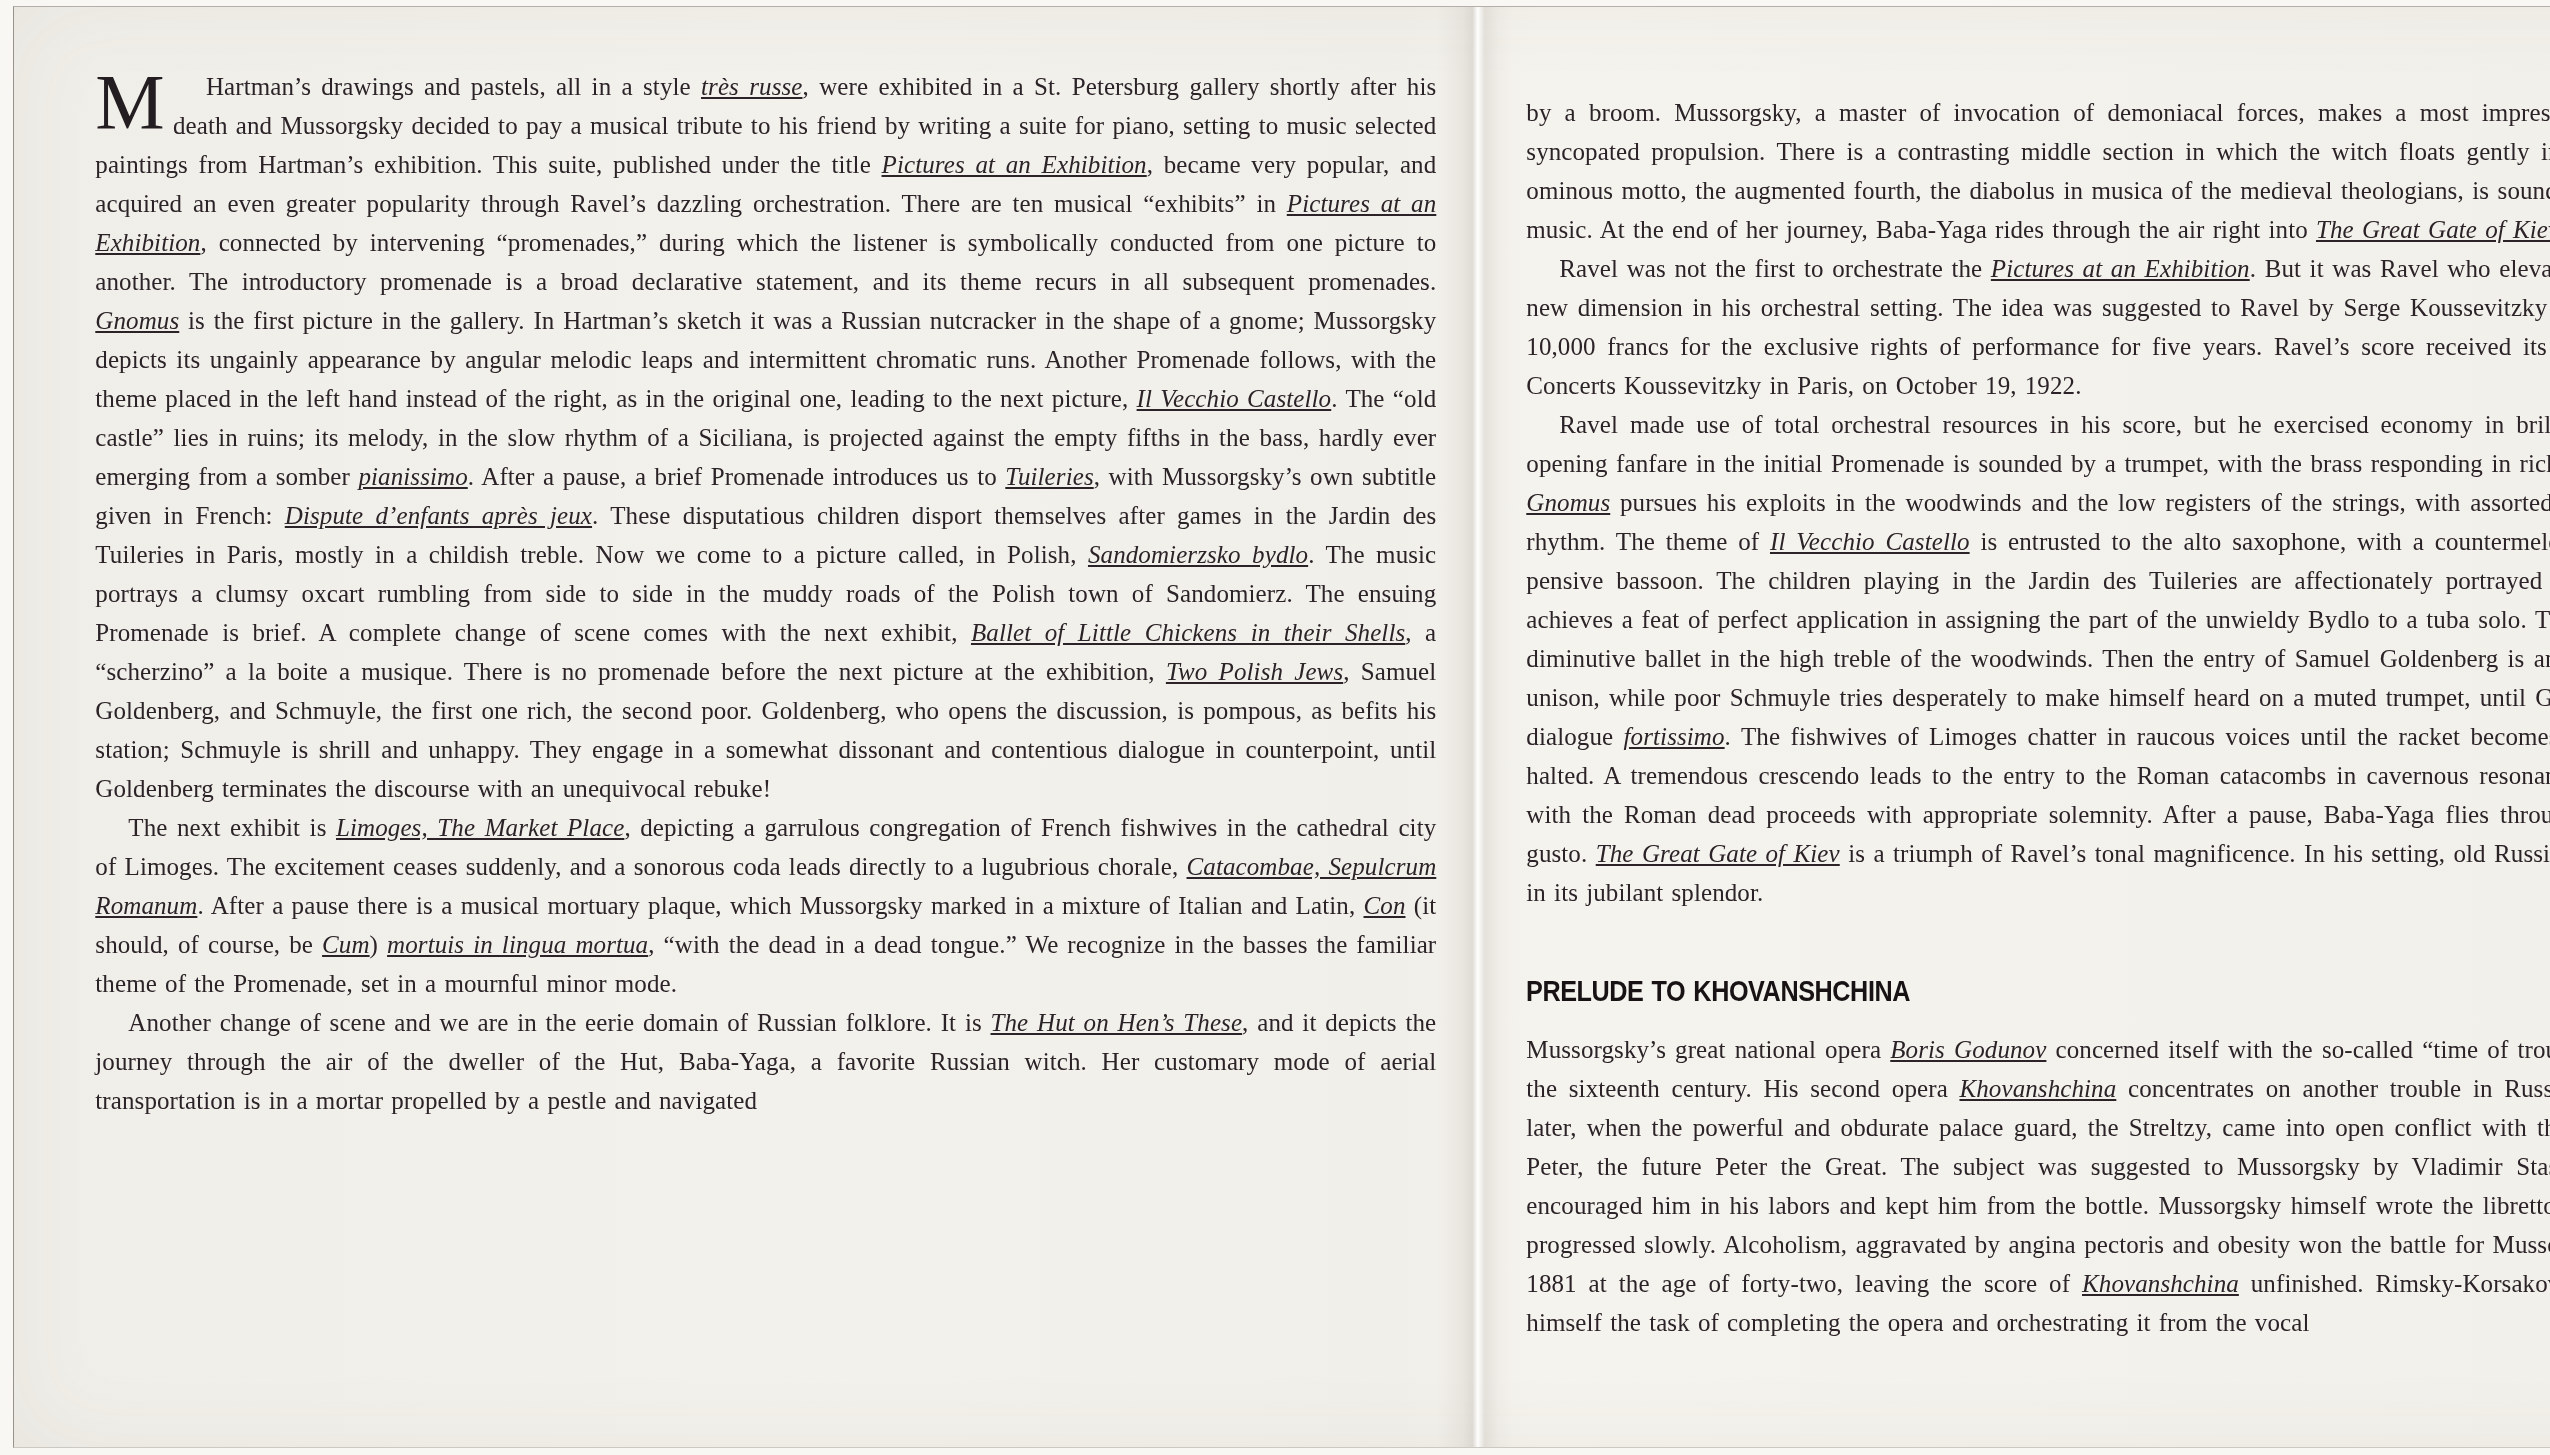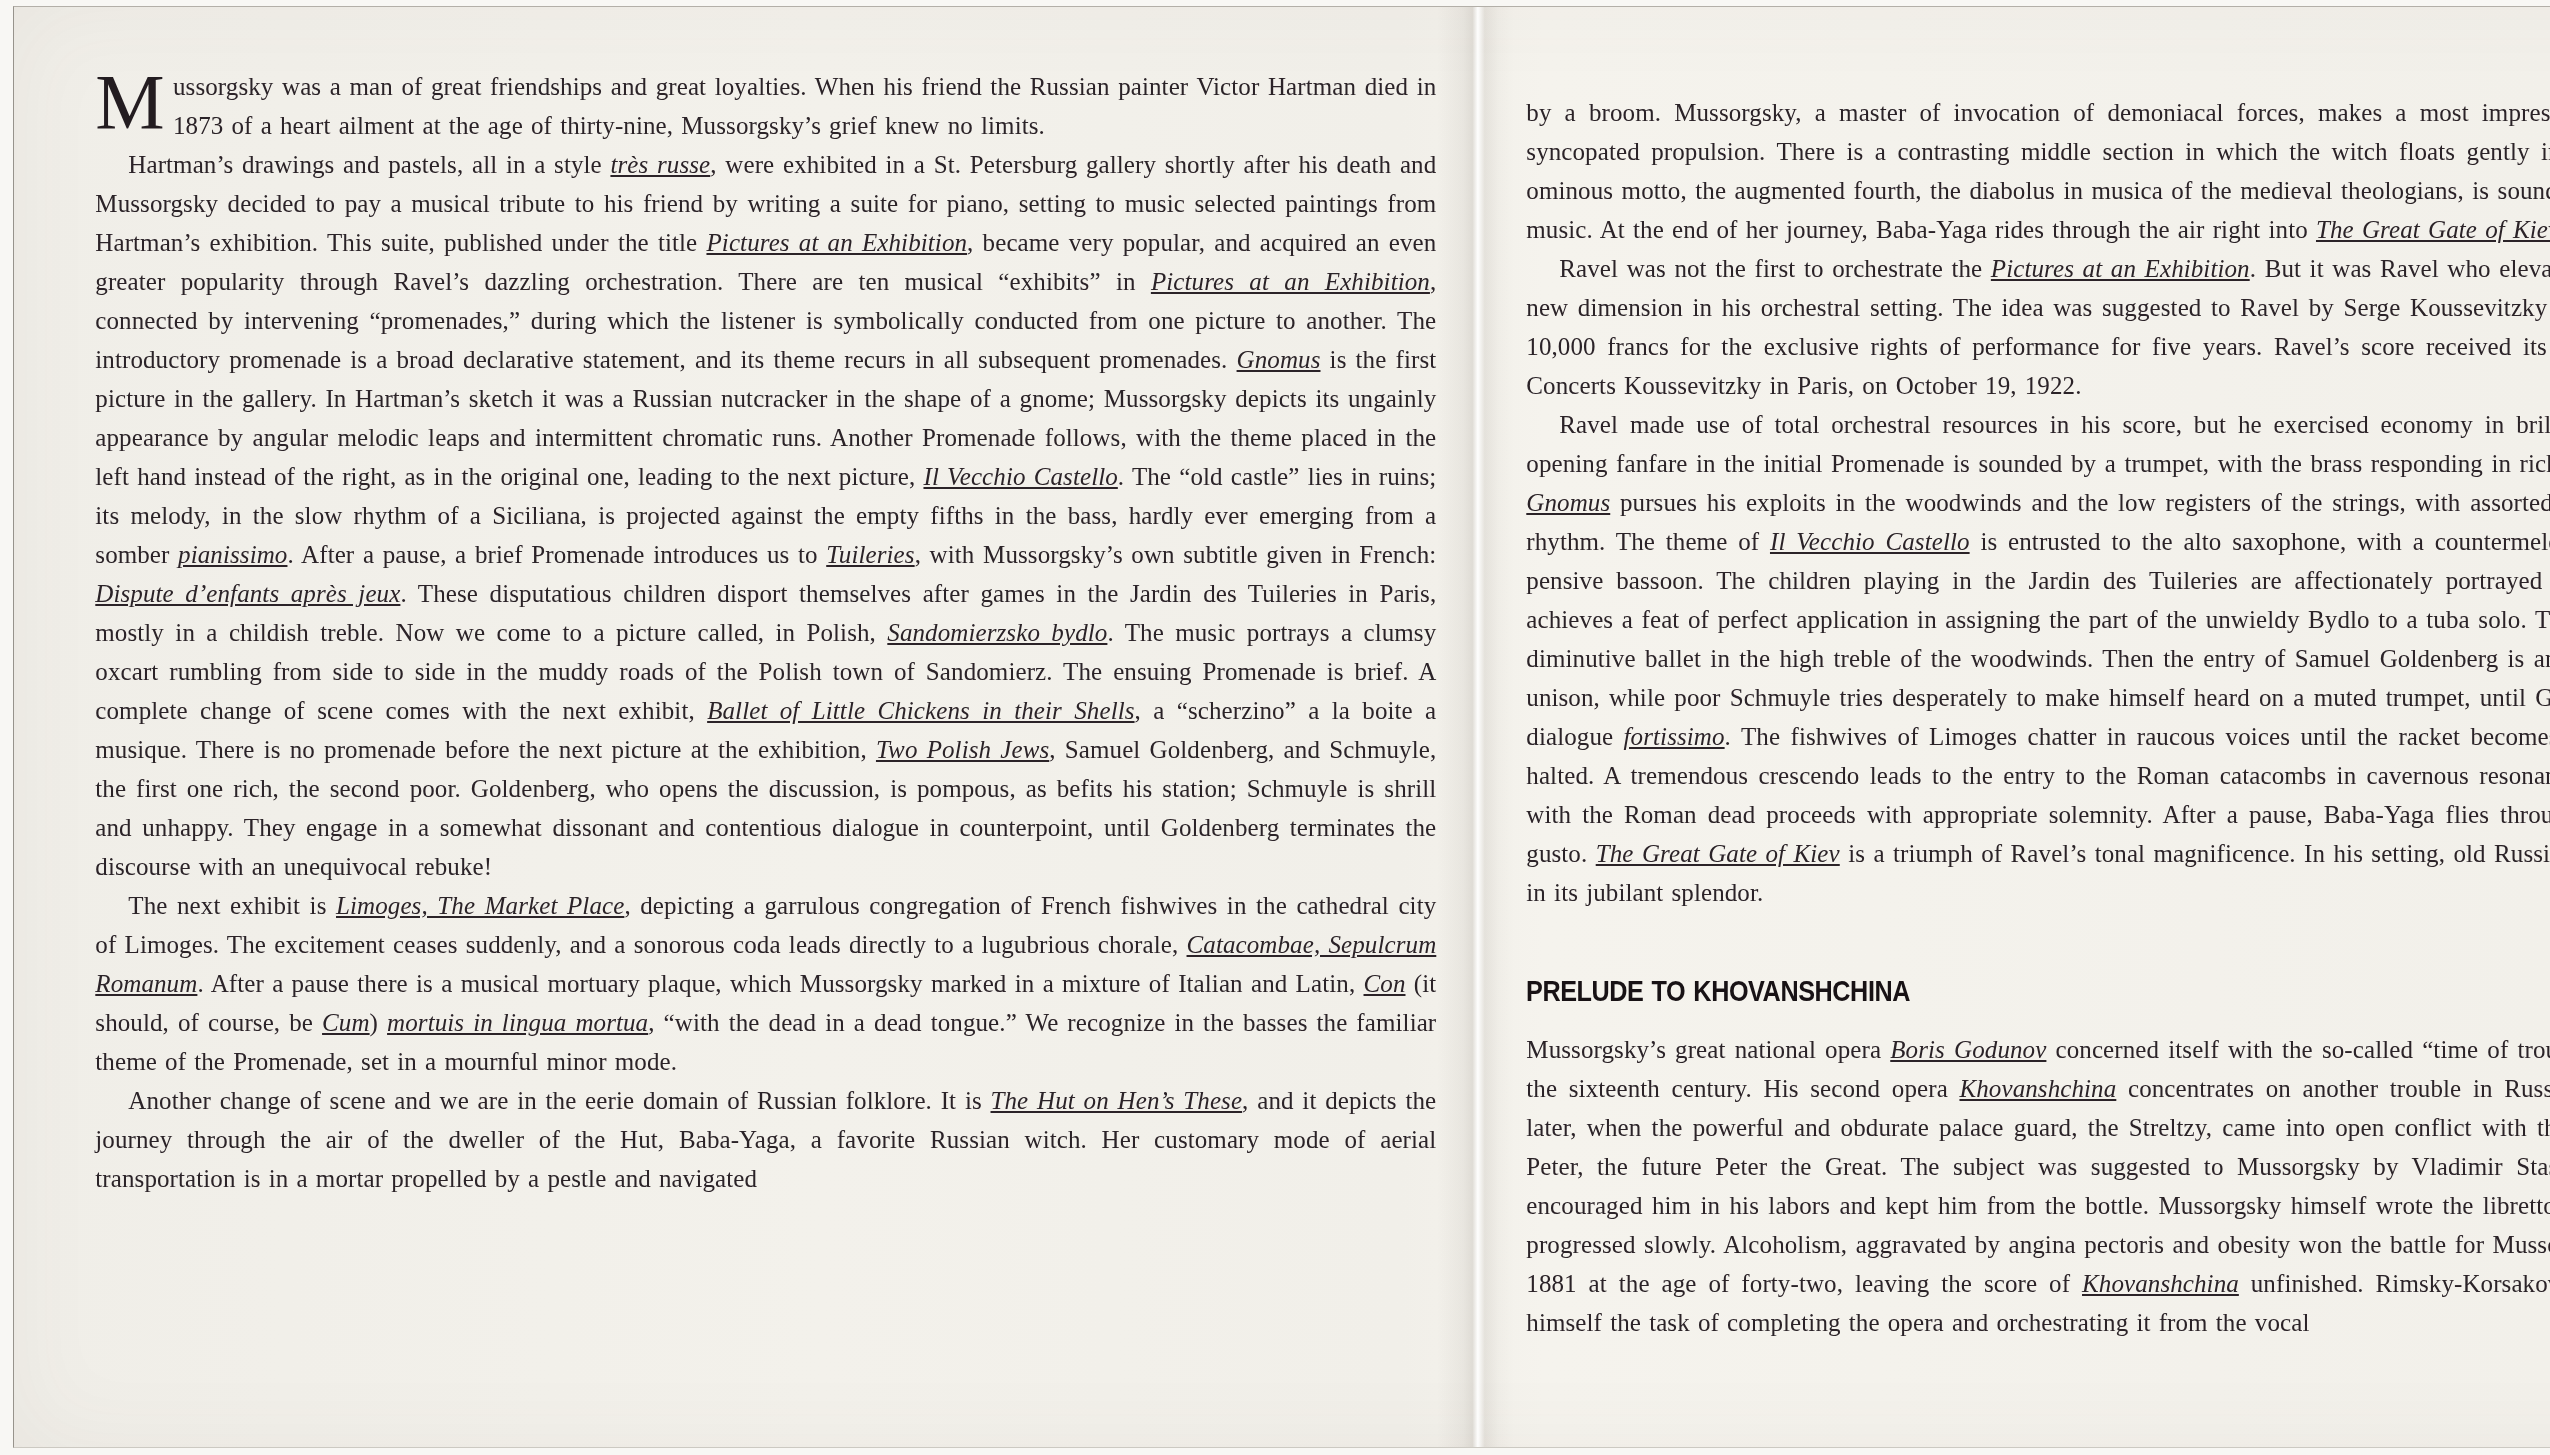--- a/index.html
+++ b/index.html
@@ -66,21 +66,21 @@
 </style>
 </head>
 <body>
 
 <div class="scan">
   <div class="page">
     <div class="fold"></div>
 
     <div class="col col-left">
       <div class="body">
-          <p><span class="dropcap">M</span><span>ussorgsky was a man of great friendships and great loyalties. When his friend the Russian painter Victor Hartman died in 1873 of a heart ailment at the age of thirty-nine, Mussorgsky’s grief knew no limits.</span></p>
+          <p><span class="dropcap">M</span></p>
           <p class="indent"><span>Hartman’s drawings and pastels, all in a style </span><span class="it">très russe</span><span>, were exhibited in a St. Petersburg gallery shortly after his death and Mussorgsky decided to pay a musical tribute to his friend by writing a suite for piano, setting to music selected paintings from Hartman’s exhibition. This suite, published under the title </span><span class="it">Pictures at an Exhibition</span><span>, became very popular, and acquired an even greater popularity through Ravel’s dazzling orchestration. There are ten musical “exhibits” in </span><span class="it">Pictures at an Exhibition</span><span>, connected by intervening “promenades,” during which the listener is symbolically conducted from one picture to another. The introductory promenade is a broad declarative statement, and its theme recurs in all subsequent promenades. </span><span class="it">Gnomus</span><span> is the first picture in the gallery. In Hartman’s sketch it was a Russian nutcracker in the shape of a gnome; Mussorgsky depicts its ungainly appearance by angular melodic leaps and intermittent chromatic runs. Another Promenade follows, with the theme placed in the left hand instead of the right, as in the original one, leading to the next picture, </span><span class="it">Il Vecchio Castello</span><span>. The “old castle” lies in ruins; its melody, in the slow rhythm of a Siciliana, is projected against the empty fifths in the bass, hardly ever emerging from a somber </span><span class="it">pianissimo</span><span>. After a pause, a brief Promenade introduces us to </span><span class="it">Tuileries</span><span>, with Mussorgsky’s own subtitle given in French: </span><span class="it">Dispute d’enfants après jeux</span><span>. These disputatious children disport themselves after games in the Jardin des Tuileries in Paris, mostly in a childish treble. Now we come to a picture called, in Polish, </span><span class="it">Sandomierzsko bydlo</span><span>. The music portrays a clumsy oxcart rumbling from side to side in the muddy roads of the Polish town of Sandomierz. The ensuing Promenade is brief. A complete change of scene comes with the next exhibit, </span><span class="it">Ballet of Little Chickens in their Shells</span><span>, a “scherzino” a la boite a musique. There is no promenade before the next picture at the exhibition, </span><span class="it">Two Polish Jews</span><span>, Samuel Goldenberg, and Schmuyle, the first one rich, the second poor. Goldenberg, who opens the discussion, is pompous, as befits his station; Schmuyle is shrill and unhappy. They engage in a somewhat dissonant and contentious dialogue in counterpoint, until Goldenberg terminates the discourse with an unequivocal rebuke!</span></p>
           <p class="indent"><span>The next exhibit is </span><span class="it">Limoges, The Market Place</span><span>, depicting a garrulous congregation of French fishwives in the cathedral city of Limoges. The excitement ceases suddenly, and a sonorous coda leads directly to a lugubrious chorale, </span><span class="it">Catacombae, Sepulcrum Romanum</span><span>. After a pause there is a musical mortuary plaque, which Mussorgsky marked in a mixture of Italian and Latin, </span><span class="it">Con</span><span> (it should, of course, be </span><span class="it">Cum</span><span>) </span><span class="it">mortuis in lingua mortua</span><span>, “with the dead in a dead tongue.” We recognize in the basses the familiar theme of the Promenade, set in a mournful minor mode.</span></p>
           <p class="indent"><span>Another change of scene and we are in the eerie domain of Russian folklore. It is </span><span class="it">The Hut on Hen’s These</span><span>, and it depicts the journey through the air of the dweller of the Hut, Baba-Yaga, a favorite Russian witch. Her customary mode of aerial transportation is in a mortar propelled by a pestle and navigated</span></p>
         </div>
     </div>
 
     <div class="col col-right">
       <div class="body">
           <p><span>by a broom. Mussorgsky, a master of invocation of demoniacal forces, makes a most impressive show of Baba-Yaga in syncopated propulsion. There is a contrasting middle section in which the witch floats gently in the eye of the storm. Her ominous motto, the augmented fourth, the diabolus in musica of the medieval theologians, is sounded in the low register of the music. At the end of her journey, Baba-Yaga rides through the air right into </span><span class="it">The Great Gate of Kiev</span></p>
           <p class="indent"><span>Ravel was not the first to orchestrate the </span><span class="it">Pictures at an Exhibition</span><span>. But it was Ravel who elevated Mussorgsky’s music to a new dimension in his orchestral setting. The idea was suggested to Ravel by Serge Koussevitzky in 1921, in consideration of 10,000 francs for the exclusive rights of performance for five years. Ravel’s score received its first performance at one of Concerts Koussevitzky in Paris, on October 19, 1922.</span></p>

